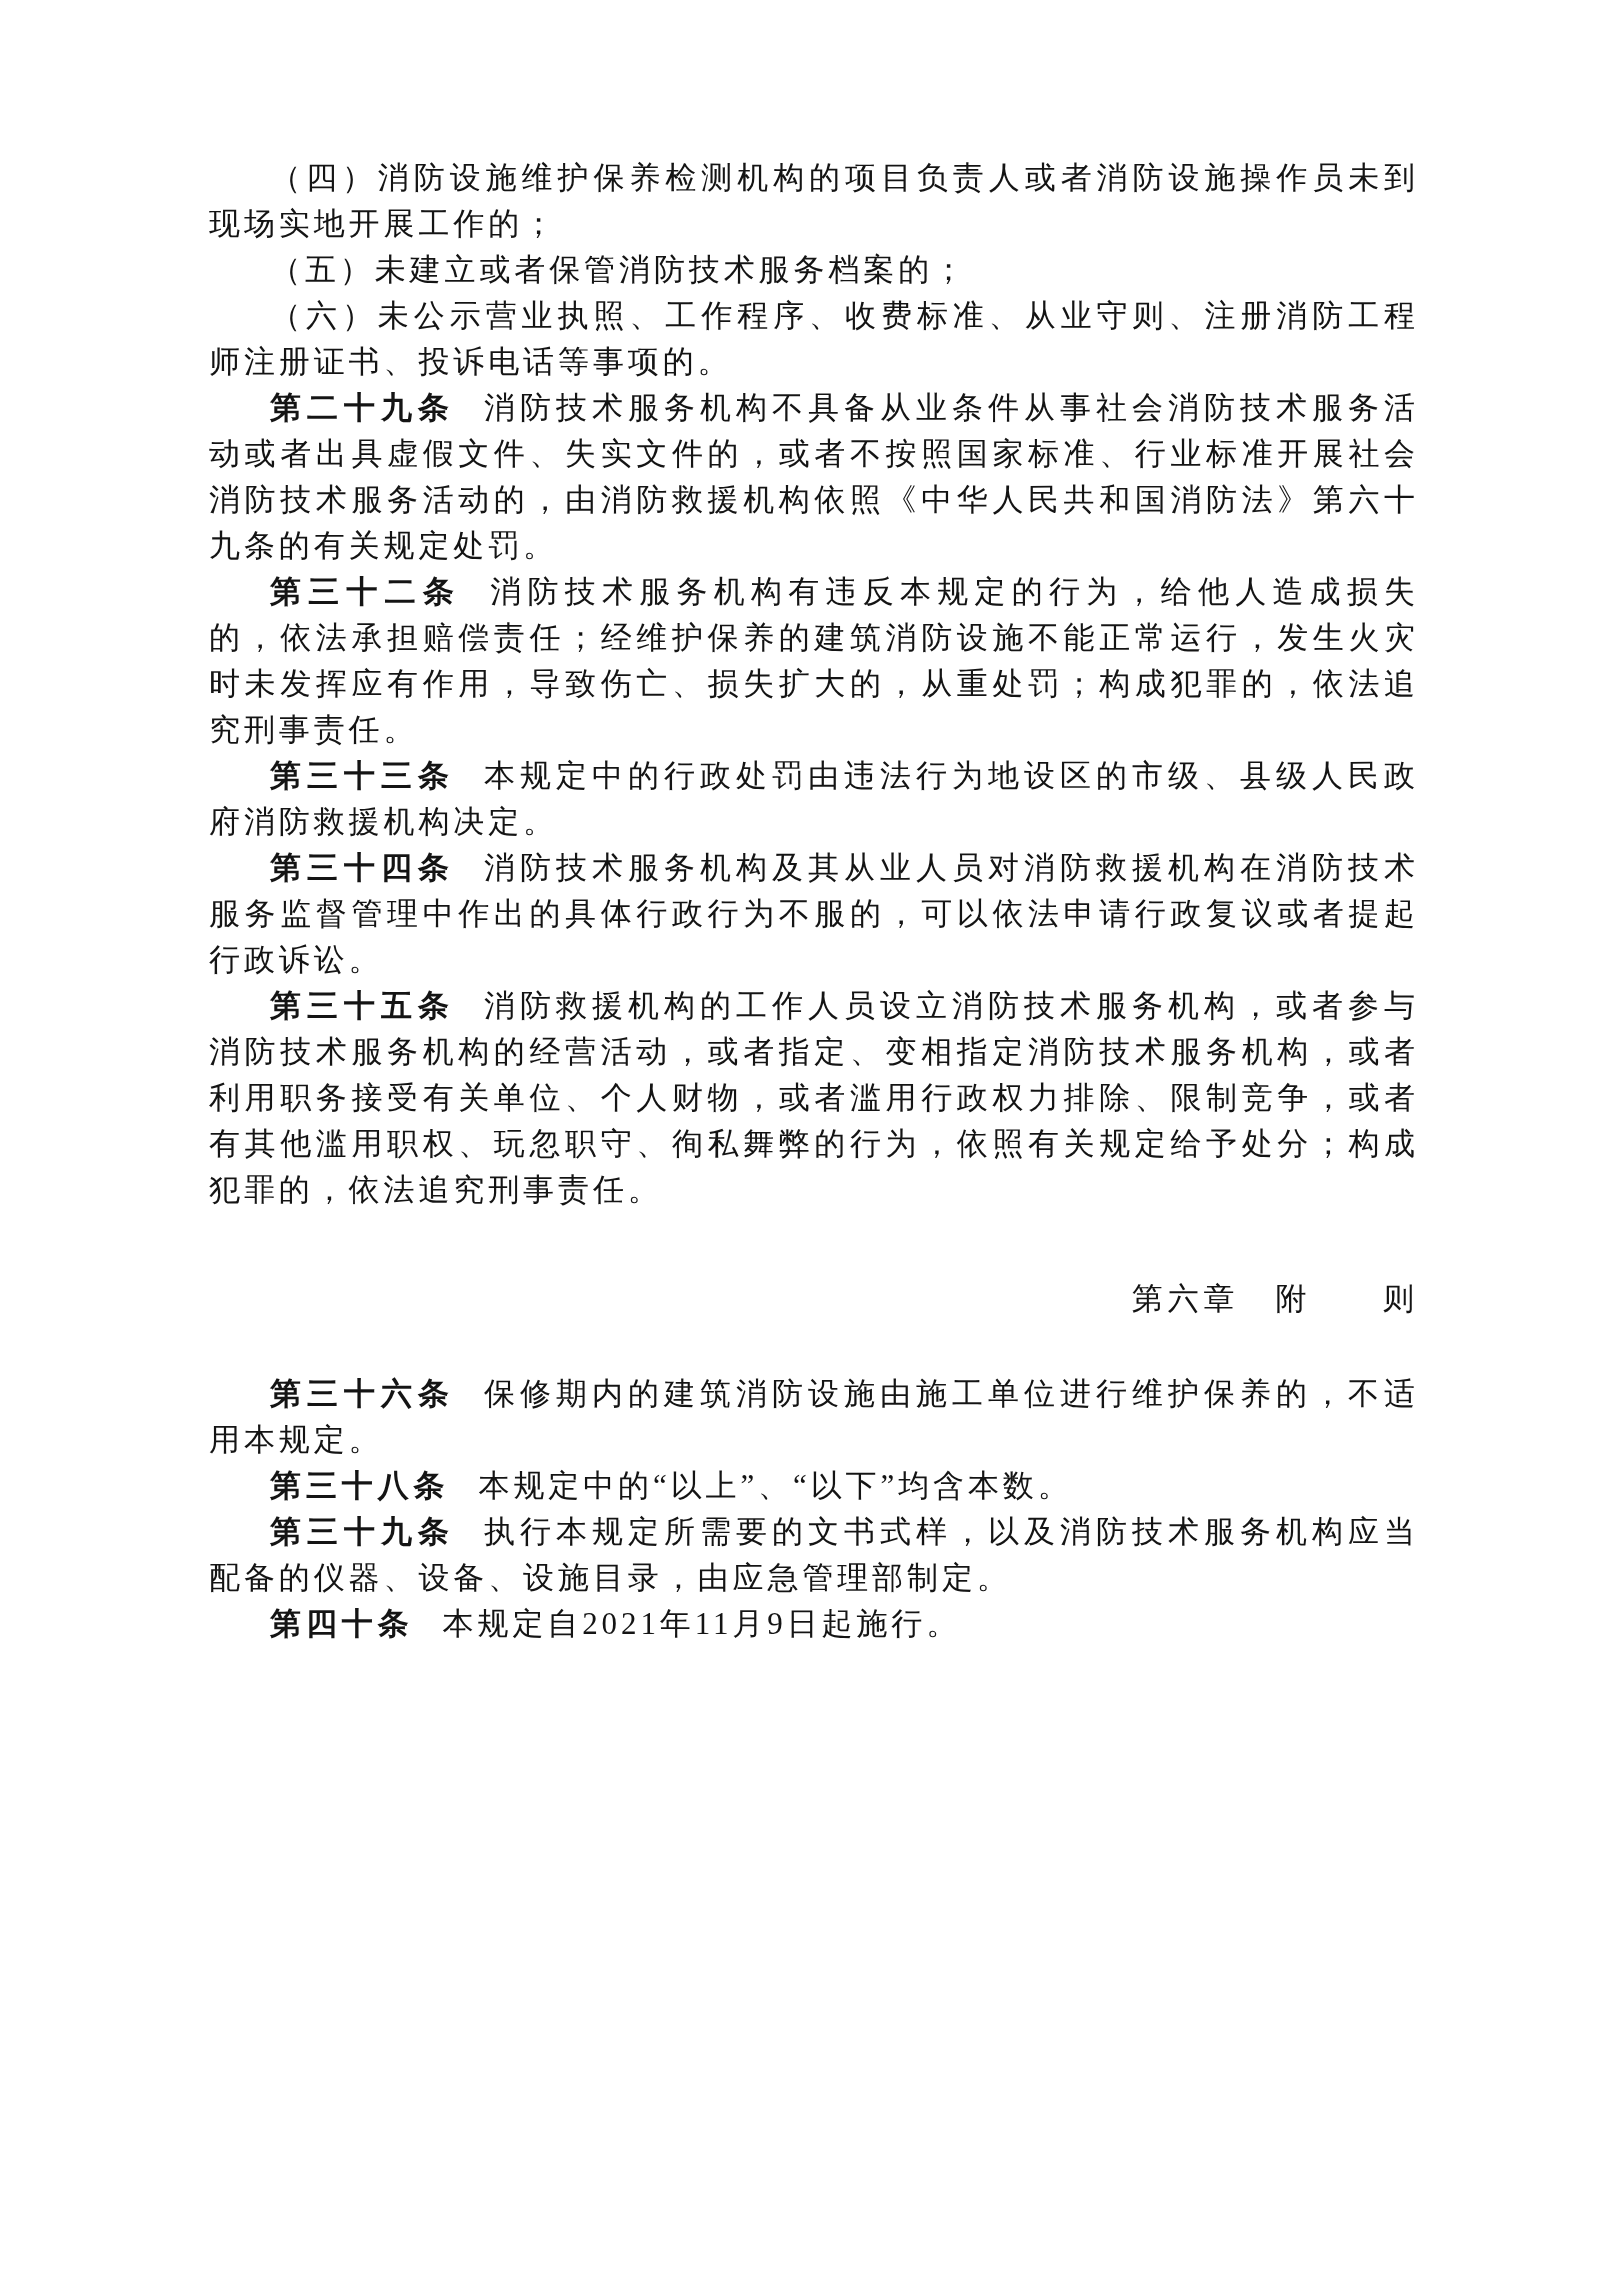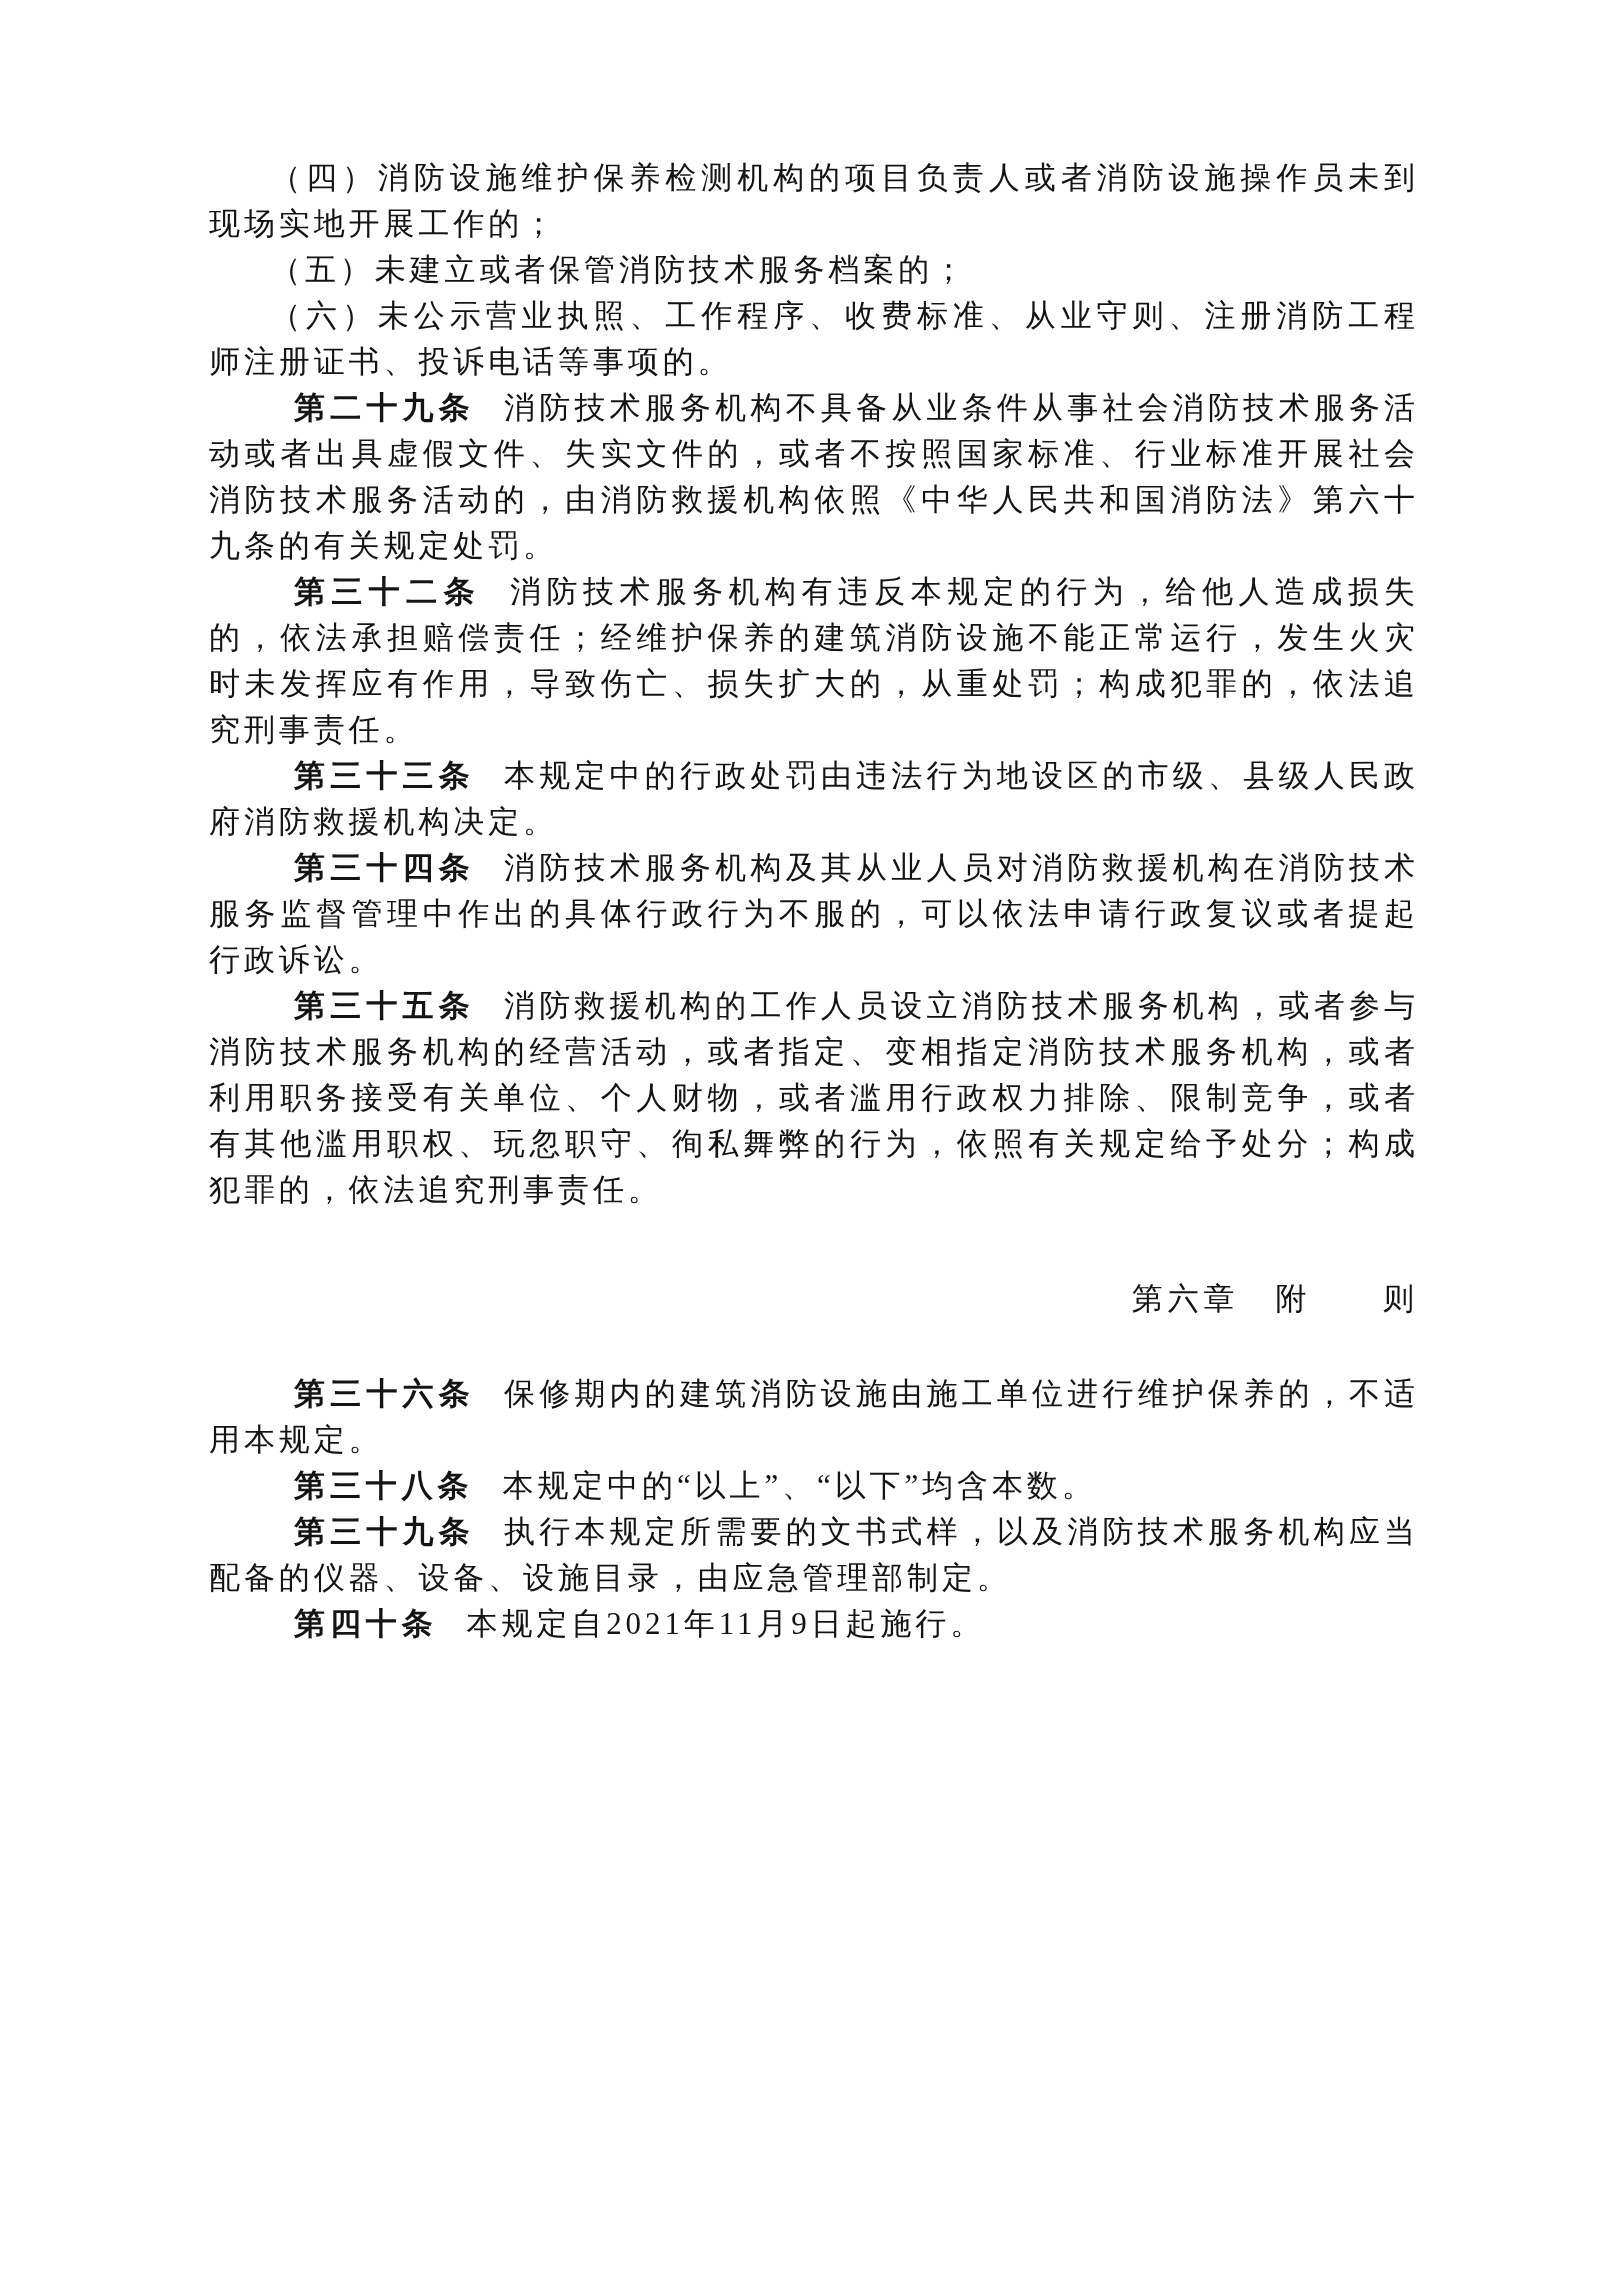--- a/index.html
+++ b/index.html
@@ -29,21 +29,20 @@
     letter-spacing: 3.9px;
     text-align: justify;
     text-indent: 61px;
     word-break: break-all;
   }
   p.article .lead {
     font-weight: bold;
     font-family: "Liberation Sans", "DejaVu Sans", sans-serif;
     margin-right: 29px;
     letter-spacing: 4.9px;
-    margin-left: 24px;
   }
   .chapter {
     margin: 63px 0 49px 0;
     font-size: 31px;
     line-height: 46px;
     letter-spacing: 4.9px;
     text-align: right;
     font-weight: normal;
   }
   .footer-clip {

